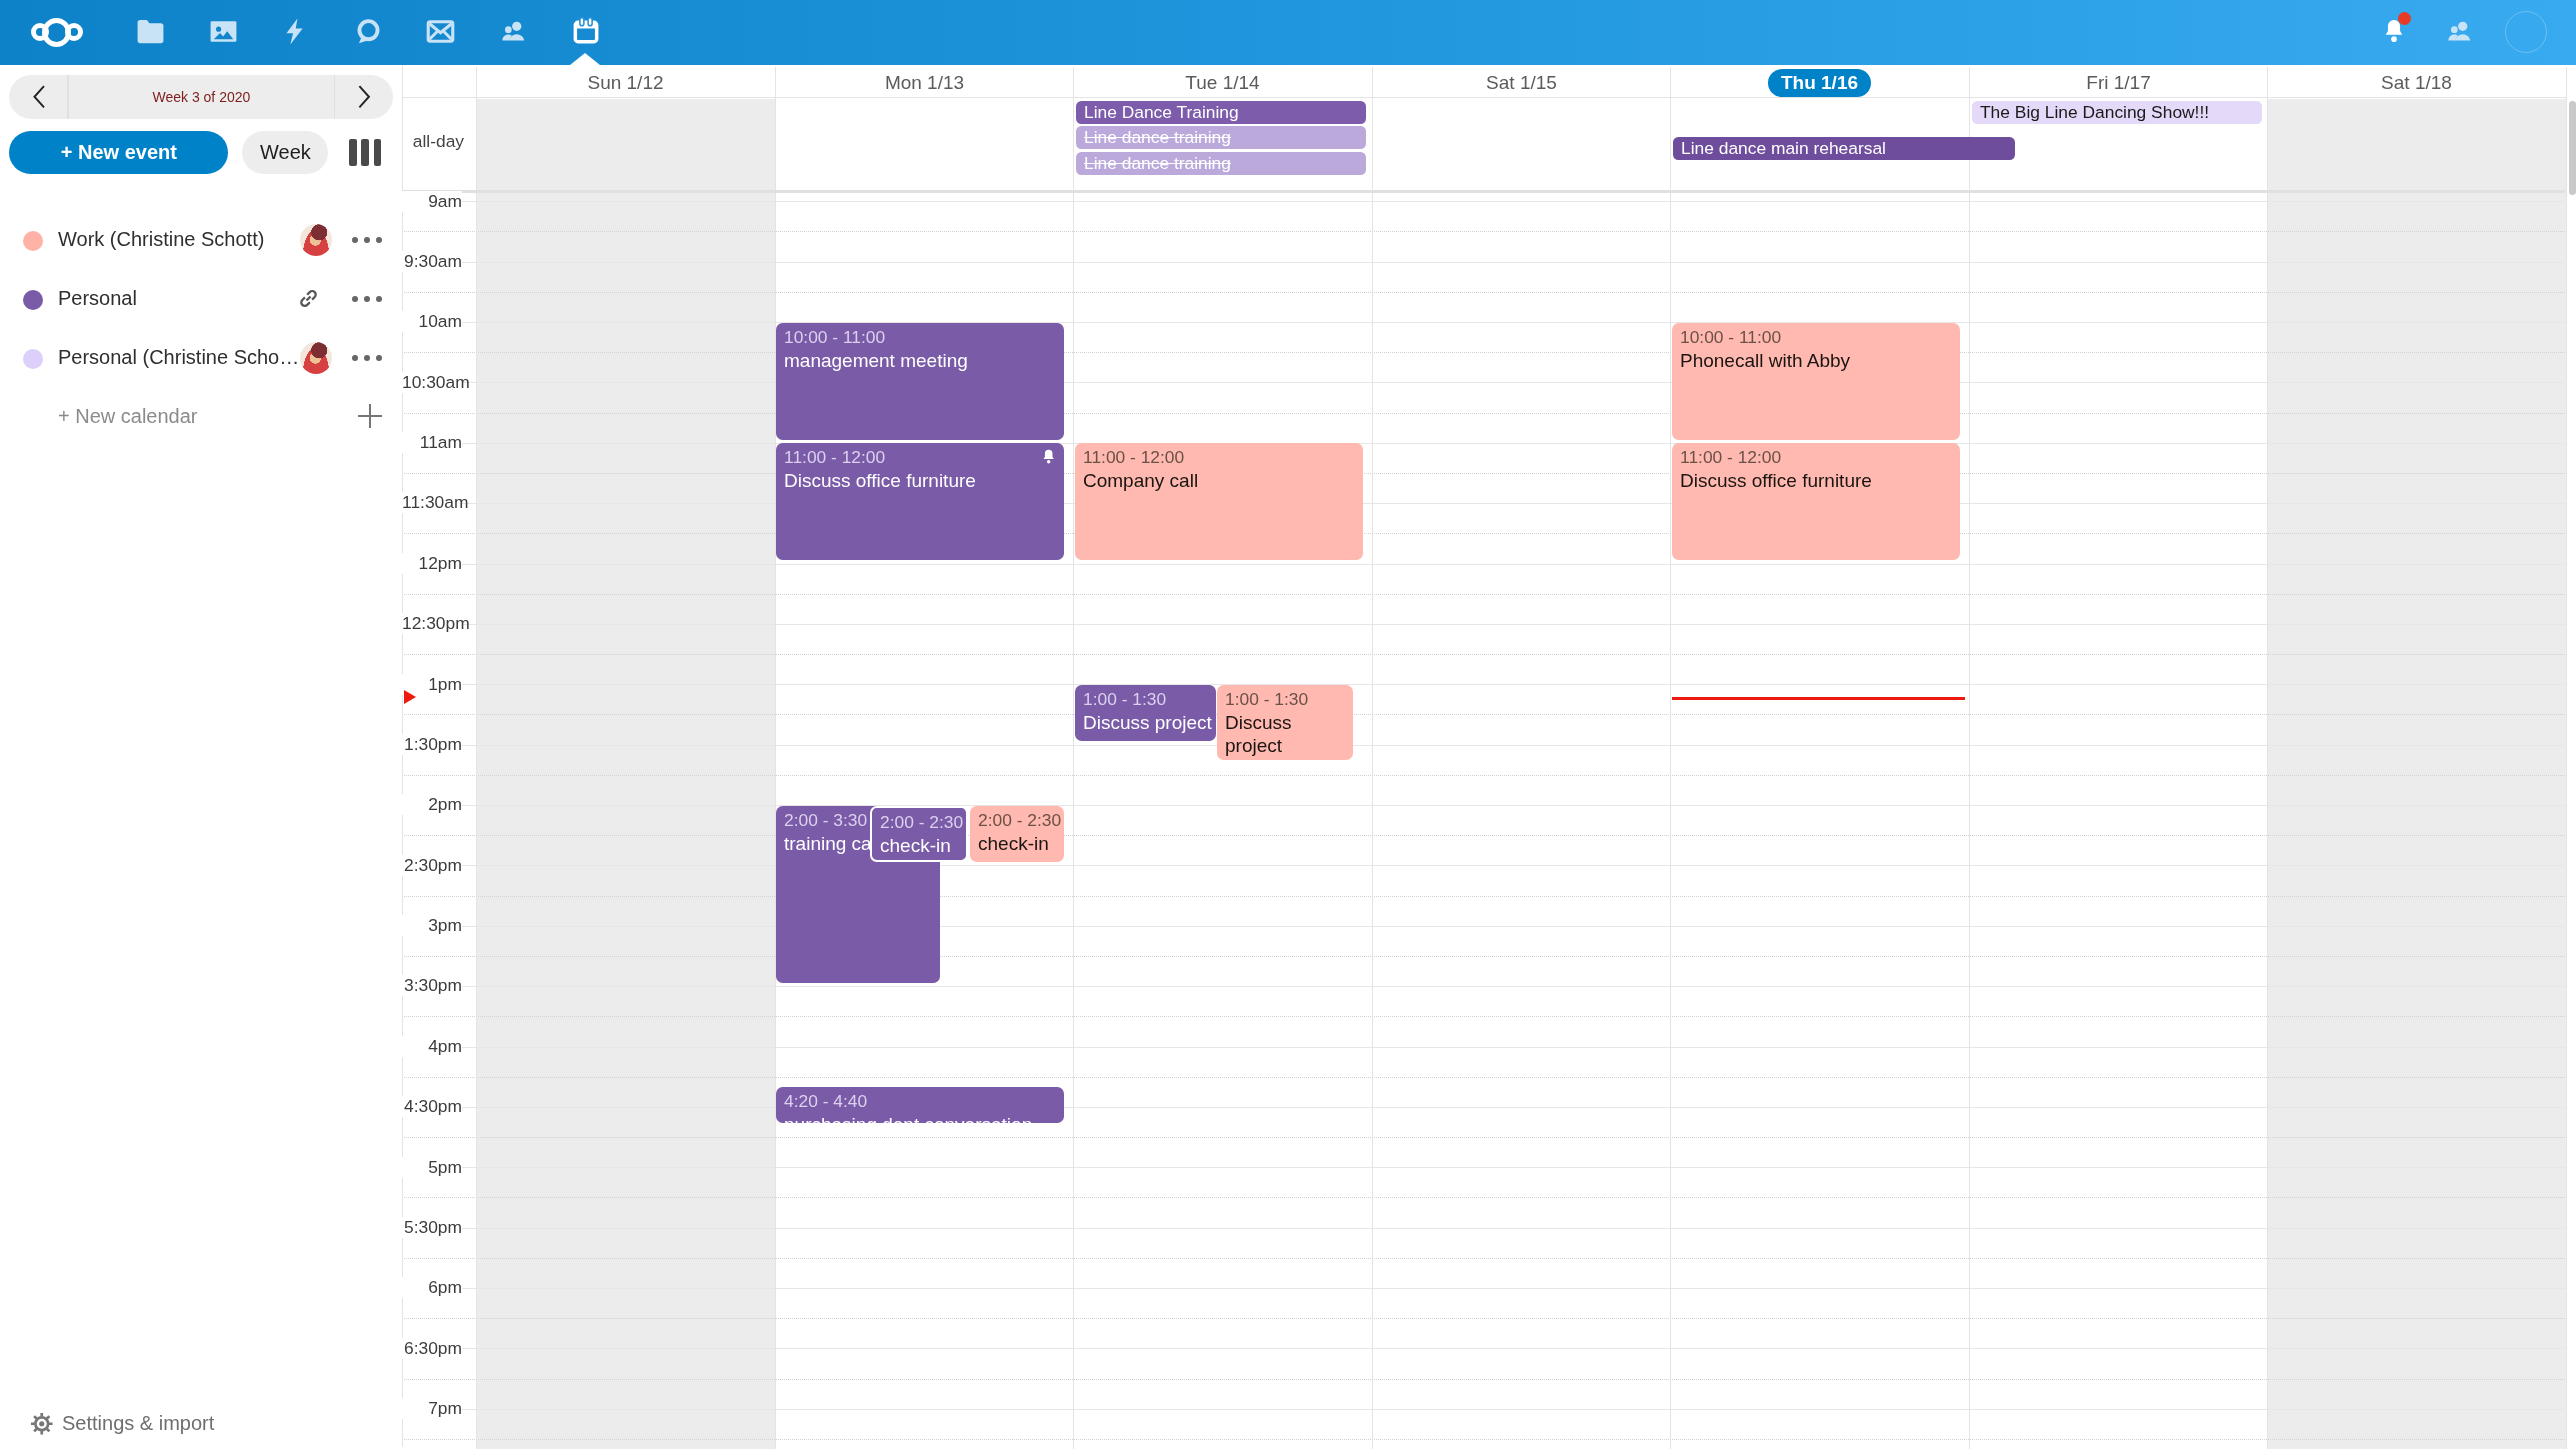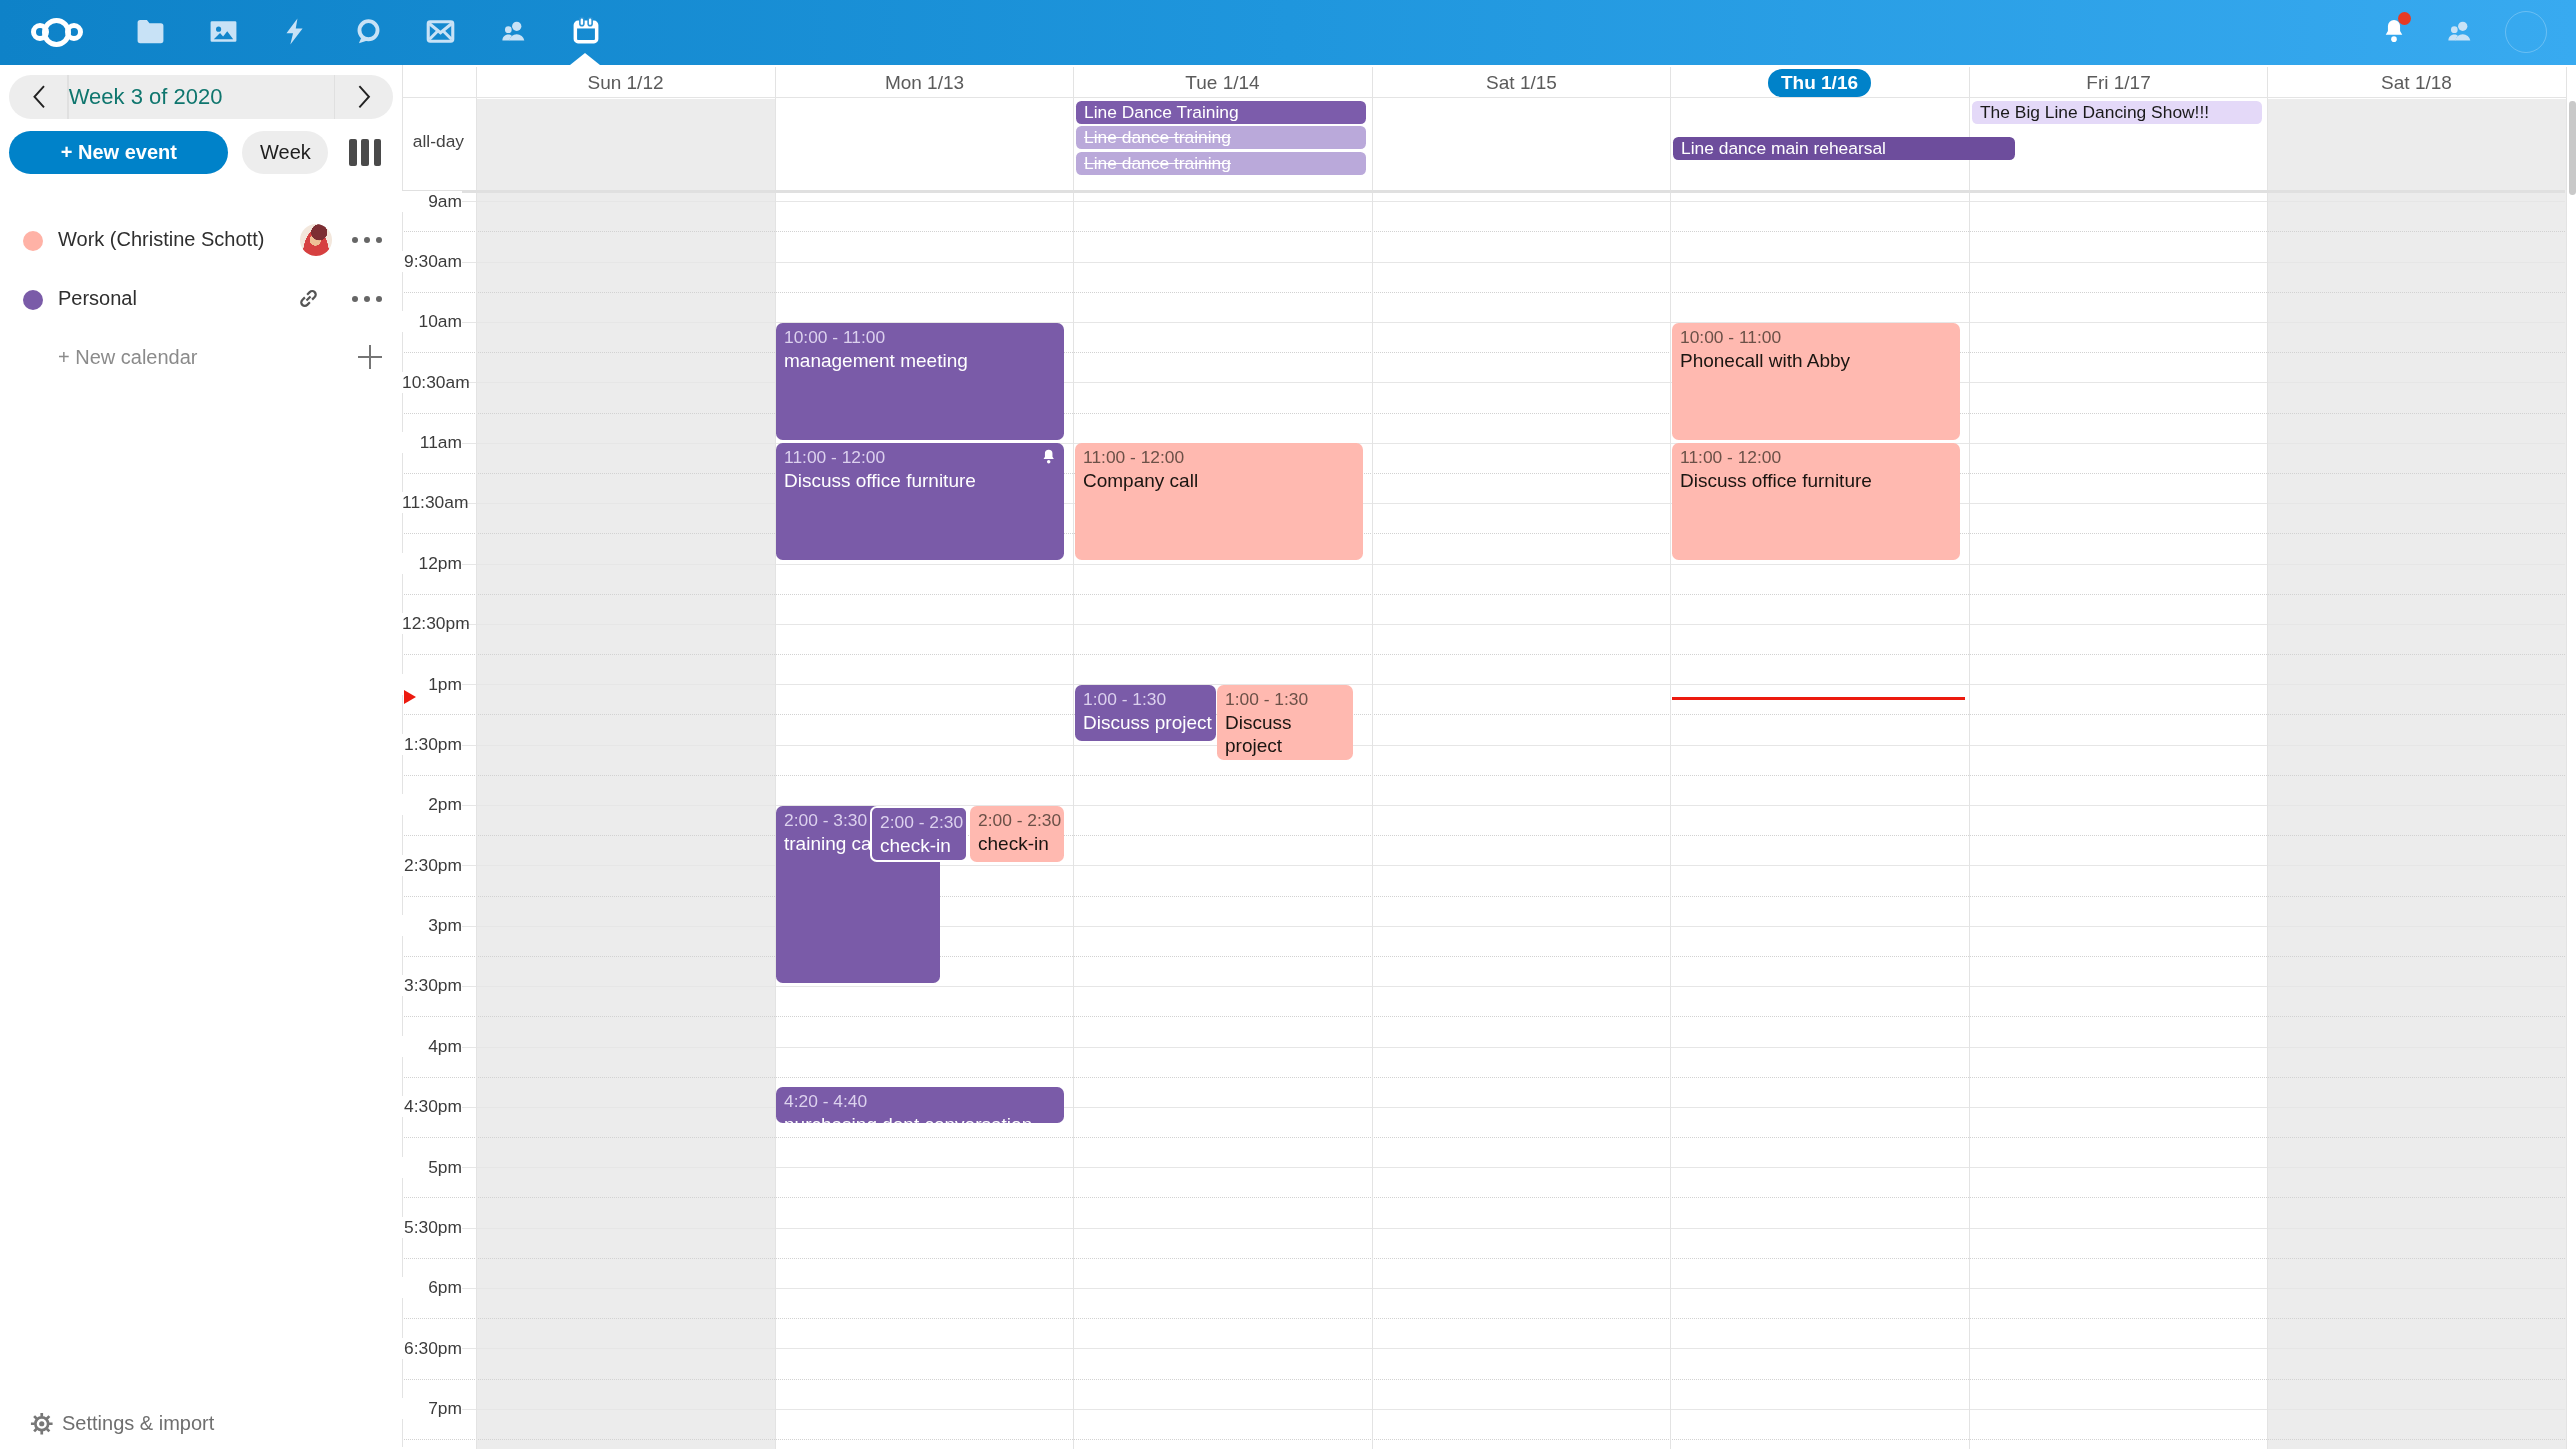--- a/index.html
+++ b/index.html
@@ -26,21 +26,21 @@
       radial-gradient(circle at 50% 48%, #2d2019 0 46%, rgba(0,0,0,0) 47%),
       linear-gradient(#5d4a57,#3b2e3c);
     border:1.3px solid rgba(255,255,255,.25);box-sizing:border-box;}
 
   
   .sidebar{position:absolute;left:0;top:65px;width:402px;height:1384px;background:#fff;z-index:20;}
   .weeknav{position:absolute;left:9.4px;top:10px;width:384px;height:44px;background:#ededed;
            border-radius:23px;display:flex;align-items:center;}
   .weeknav .sep{width:1.3px;height:44px;background:#e0e0e0;}
   .wn-btn{width:58px;height:44px;display:flex;align-items:center;justify-content:center;cursor:pointer;}
-  .wn-label{flex:1;text-align:left;font-size:22px;color:#0f766e;}
+  .wn-label{flex:1;text-align:center;font-size:14px;color:#7f1d1d;}
   .btnrow{position:absolute;left:9.4px;top:66px;height:43px;width:384px;}
   .btn-new{position:absolute;left:0;top:0;width:219px;height:43px;background:#0082c9;border-radius:22px;
            color:#fff;font-weight:bold;font-size:20px;display:flex;align-items:center;justify-content:center;}
   .btn-today{position:absolute;left:233px;top:0;width:86px;height:43px;background:#ededed;border-radius:22px;
            color:#1e1e1e;font-size:20px;display:flex;align-items:center;justify-content:center;}
   .viewtoggle{position:absolute;left:340px;top:8px;width:38px;height:27px;display:flex;gap:4.7px;}
   .viewtoggle i{width:7.4px;height:27px;background:#4a4a4a;border-radius:2px;}
   .callist{position:absolute;left:0;top:146px;width:402px;}
   .calrow{position:relative;height:59px;}
   .calrow .dot{position:absolute;left:23px;top:19.5px;width:20px;height:20px;border-radius:50%;}
@@ -226,20 +226,30 @@
           </span>
         </div>
         <div class="calrow">
           <span class="dot" style="background: rgb(122, 91, 168);"></span>
           <span class="lbl">Personal</span>
           <span class="linkic"><svg width="27" height="27" viewBox="0 0 24 24" fill="none" stroke="#555" stroke-width="2">
               <path d="m10.2 13.8 3.6-3.6"></path>
               <path d="m8.8 11-2.3 2.3a3.1 3.1 0 0 0 4.4 4.4l2.3-2.3"></path>
               <path d="m15.2 13 2.3-2.3a3.1 3.1 0 0 0-4.4-4.4L10.8 8.6"></path>
             </svg></span>
+          <span class="menu">
+            <i></i>
+            <i></i>
+            <i></i>
+          </span>
+        </div>
+        <div class="calrow">
+          <span class="dot" style="background: rgb(220, 207, 250);"></span>
+          <span class="lbl">Personal (Christine Scho…</span>
+          <span class="ava"></span>
           <span class="menu">
             <i></i>
             <i></i>
             <i></i>
           </span>
         </div>
         <div class="newcal">
           <span class="lbl">+ New calendar</span>
           <span class="plus"></span>
         </div>

